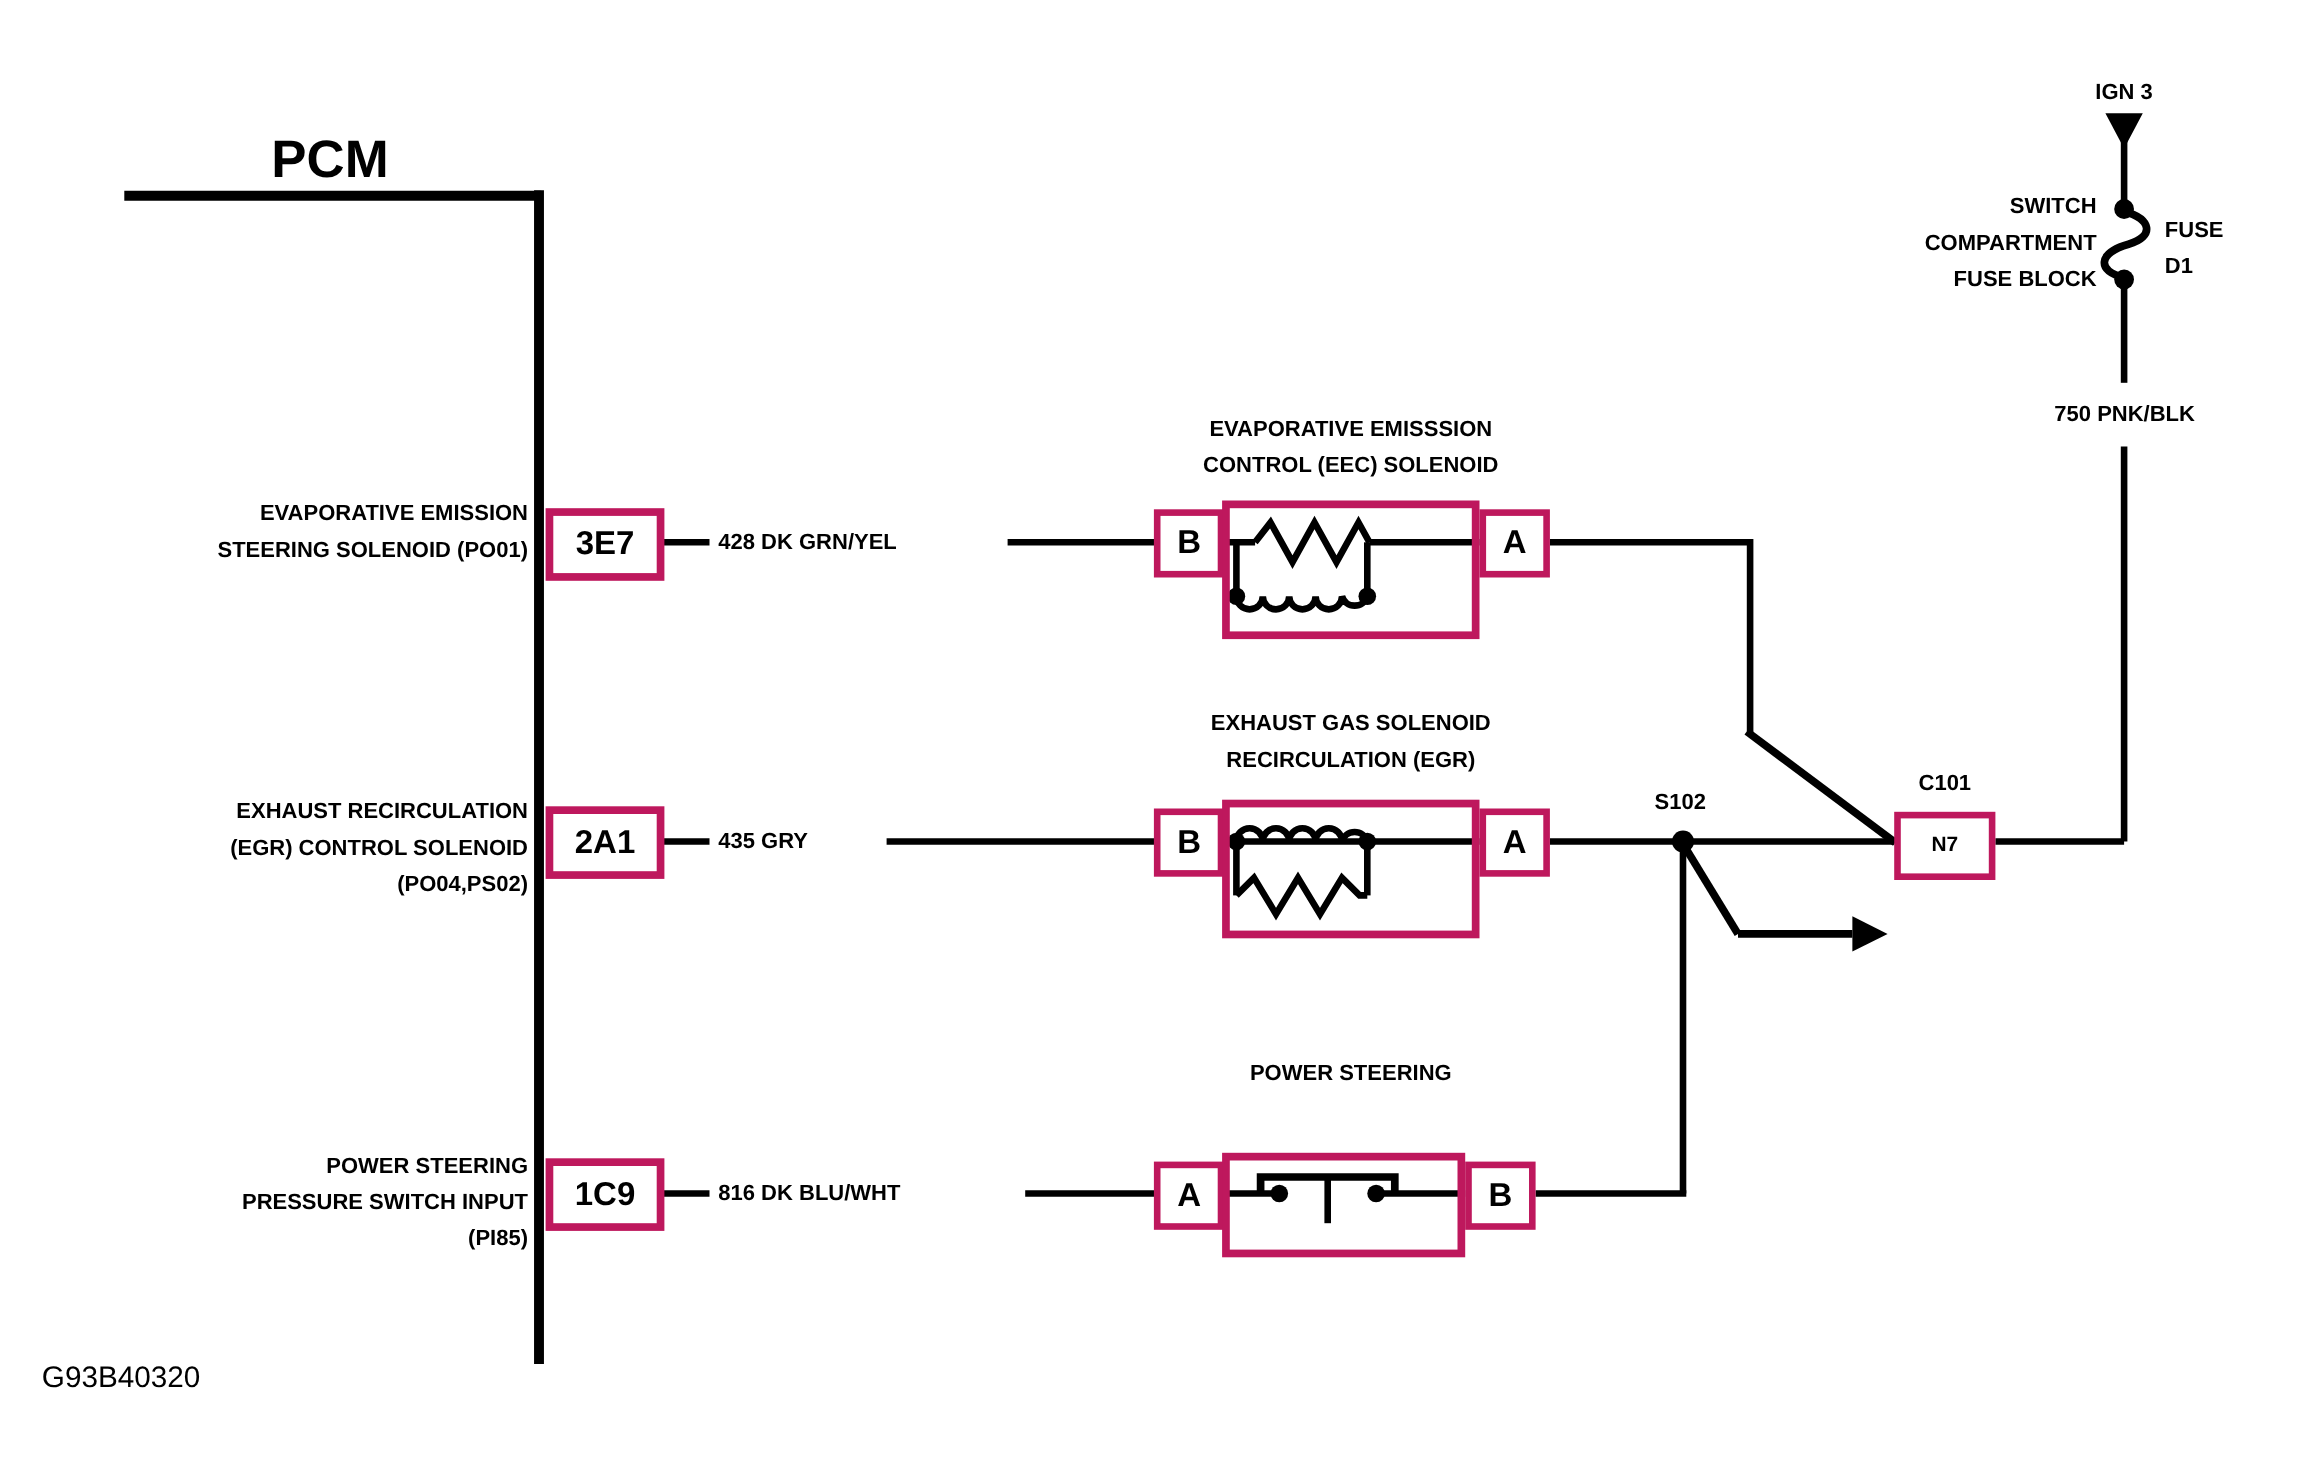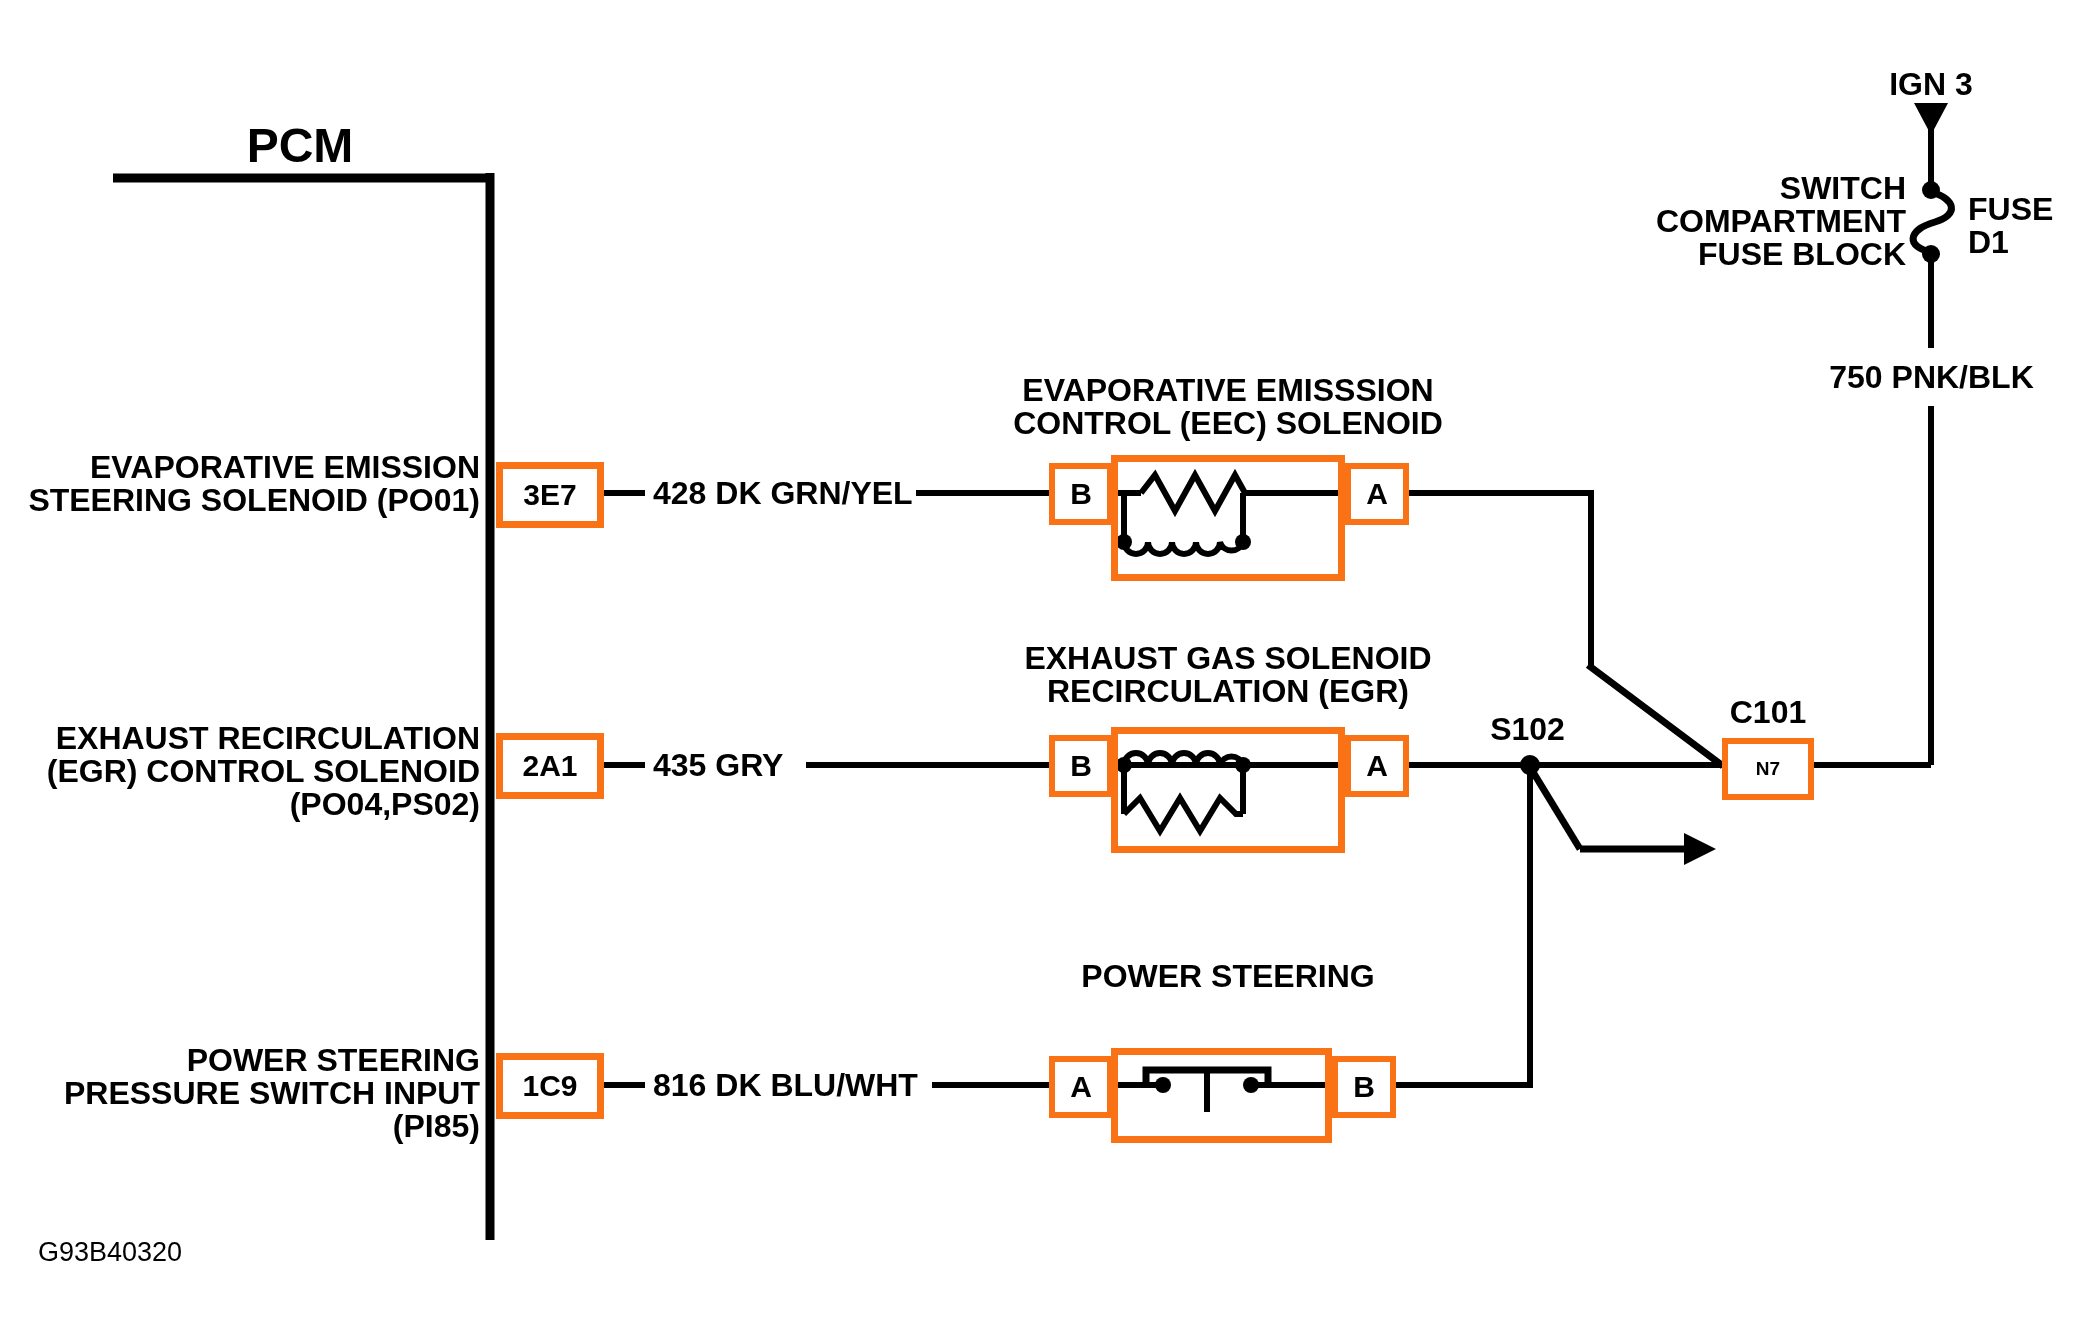--- a/index.html
+++ b/index.html
@@ -7,32 +7,32 @@
     position:relative;
     width:2088px;height:1332px;
     background:#fff;color:#000;
     font-family:"Liberation Sans",sans-serif;
     overflow:hidden;
   }
   svg.wires{position:absolute;left:0;top:0;}
   .lbl{
     position:absolute;
     font-weight:bold;
-    font-size:32px;line-height:33px;
+    font-size:20px;line-height:33px;
     white-space:nowrap;
     color:#000;
   }
   .ralign{text-align:right;}
   .calign{text-align:center;}
   .pcm-title{font-size:48px;line-height:48px;}
   .figid{font-weight:normal;font-size:27px;}
   .box{
     position:absolute;
     box-sizing:border-box;
-    border:6px solid #f97316;
+    border:6px solid #be185d;
     background:transparent;
     display:flex;align-items:center;justify-content:center;
     font-weight:bold;font-size:30px;color:#000;
   }
   .bigbox{border-width:7px;}
 </style>
 </head>
 <body>
 
 <div id="page">

